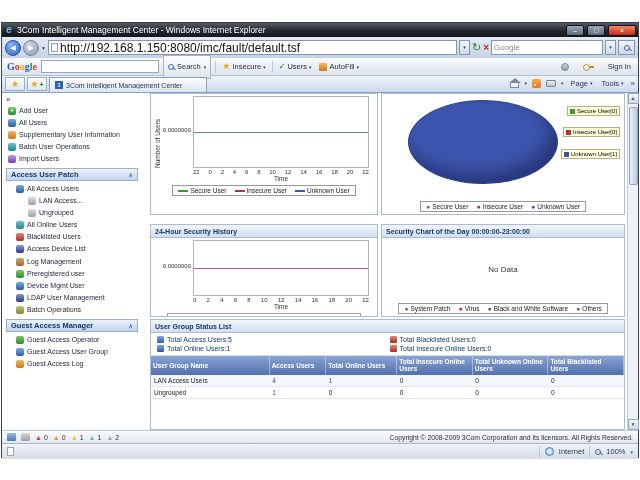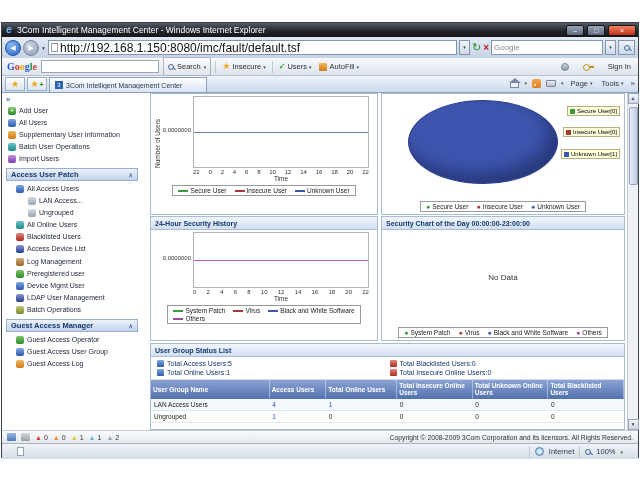--- a/index.html
+++ b/index.html
@@ -31,21 +31,21 @@
   .stopx{color:#c02020;font-weight:bold;font-size:10px;} .stopx::before{content:"×";}
   .searchfield{width:112px;} .searchfield .ph{color:#8a8a8a;flex:1;}
   .magbtn{width:17px;height:15px;border:1px solid #8396ad;background:linear-gradient(#eef3fa,#cdd9ea);display:flex;align-items:center;justify-content:center;}
   .mag{position:relative;width:6px;height:6px;border:1.4px solid #47689c;border-radius:50%;}
   .mag::after{content:"";position:absolute;width:4px;height:1.4px;background:#47689c;transform:rotate(45deg);right:-3px;bottom:-1px;}
 
   
   .gbar{height:18px;display:flex;align-items:center;gap:4px;padding:0 5px;background:linear-gradient(#f7f9fc,#dde4ee);border-bottom:1px solid #b6c2d2;font-size:7.5px;color:#333;}
   .glogo{font-family:"Liberation Serif",serif;font-weight:bold;font-size:10px;letter-spacing:0;}
   .ginput{width:118px;height:13px;border:1px solid #9aa6b6;background:#fff;font-size:8px;font-family:"Liberation Sans",sans-serif;padding:0 2px;}
-  .gbtn{display:flex;align-items:center;gap:3px;height:19px;padding:0 4px;border:1px solid #aab4c2;background:linear-gradient(#fdfdfe,#dfe5ee);text-align:center;}
+  .gbtn{display:flex;align-items:center;gap:3px;height:24px;padding:0 4px;border:1px solid #aab4c2;background:linear-gradient(#fdfdfe,#dfe5ee);text-align:center;}
   .vsep{width:1px;height:12px;background:#bfc8d4;}
   .titem{display:flex;align-items:center;gap:2px;padding:0 2px;}
   .star{color:#f0a818;font-size:9px;line-height:9px;} .star::before{content:"★";}
   .chk{color:#2e9a2e;font-size:8px;font-weight:bold;} .chk::before{content:"✓";}
   .afic{width:8px;height:8px;border-radius:1px;background:linear-gradient(#f5b860,#d07818);}
   .wrench{width:8px;height:8px;border-radius:50%;background:linear-gradient(#cfd6df,#8d99a8);border:1px solid #7a8798;}
   .keyic{position:relative;width:11px;height:7px;}
   .keyic::before{content:"";position:absolute;left:0;top:1px;width:5px;height:5px;border:1.4px solid #c89010;border-radius:50%;}
   .keyic::after{content:"";position:absolute;right:0;top:3px;width:5px;height:1.6px;background:#c89010;}
   .signin{margin-left:auto;display:flex;align-items:center;gap:14px;}
@@ -78,21 +78,21 @@
   .g-teal{background:linear-gradient(#6cc4c4,#1f8a8a);} .g-orange{background:linear-gradient(#f0b860,#cf7a18);}
   .g-purple{background:linear-gradient(#c49ae0,#7a3ab0);} .g-red{background:linear-gradient(#e08a80,#b02a20);}
   .g-navy{background:linear-gradient(#8a9ad0,#2a3a8a);} .g-gray{background:linear-gradient(#d8dde4,#98a2b0);}
   .g-brown{background:linear-gradient(#d0a878,#9a6a2a);} .g-olive{background:linear-gradient(#c0c878,#7a8a2a);}
   .shead{display:flex;align-items:center;justify-content:space-between;height:13px;margin:3px 4px 2px 0;padding:0 4px;border:1px solid #9ab0d0;background:linear-gradient(#ecf2fa,#c2d3ec);color:#16386e;font-weight:bold;font-size:7.5px;}
   .shead .chev{font-size:6px;color:#4a6a9a;} .shead .chev::before{content:"∧";}
 
   .main{flex:1;display:flex;flex-direction:column;padding:0 2px 0 8px;min-width:0;}
   .crow{display:flex;gap:3px;}
   .row1{height:122px;}
-  .row2{height:125px;margin-top:1px;justify-content:flex-end;}
+  .row2{height:93px;margin-top:9px;justify-content:flex-end;}
   .panel{border:1px solid #a8bcd4;background:#fff;overflow:hidden;display:flex;flex-direction:column;}
   .p-left{width:228px;flex:0 0 auto;}
   .p-right{flex:1;min-width:0;}
   .phead{height:13px;display:flex;align-items:center;padding:0 4px;background:linear-gradient(#f2f6fb,#d2dff0);border-bottom:1px solid #a8bcd4;color:#16386e;font-weight:bold;font-size:7px;flex:0 0 auto;}
 
   .lc{display:flex;padding-top:2px;}
   .ycol{width:42px;position:relative;flex:0 0 auto;}
   .ylabel{position:absolute;left:3px;top:0;height:72px;display:flex;align-items:center;writing-mode:vertical-rl;transform:rotate(180deg);font-size:6.5px;color:#333;}
   .ytick{position:absolute;right:2px;top:31px;font-size:6px;color:#333;}
   .pcol{flex:1;padding-right:8px;min-width:0;}
@@ -130,21 +130,21 @@
   .sthumb{width:9px;height:78px;margin-top:3px;background:linear-gradient(90deg,#e7eef8,#bccbe0);border:1px solid #92a4c0;border-radius:2px;}
   .sspace{flex:1;}
 
   
   .alarmbar{height:13px;display:flex;align-items:center;gap:5px;padding:0 5px;background:linear-gradient(#fafbfc,#e4e8ee);border-top:1px solid #c0c8d4;font-size:7px;color:#333;}
   .abic1{width:9px;height:8px;border-radius:1px;background:linear-gradient(#9ab8e0,#4a78b8);}
   .abic2{width:9px;height:8px;border-radius:1px;background:linear-gradient(#d8d8d8,#9aa0a8);}
   .alarm{display:flex;align-items:center;gap:2px;}
   .tri{font-size:7px;line-height:1;} .tri::before{content:"▲";}
   .copyright{margin-left:auto;font-size:6.8px;color:#333;white-space:nowrap;}
-  .statusbar{height:16px;display:flex;align-items:center;gap:5px;padding:0 15px;background:linear-gradient(#f0f3f8,#d5dce6);border-top:1px solid #aab4c2;font-size:7.5px;color:#2c3a50;}
+  .statusbar{height:16px;display:flex;align-items:center;gap:5px;padding:0 5px;background:linear-gradient(#f0f3f8,#d5dce6);border-top:1px solid #aab4c2;font-size:7.5px;color:#2c3a50;}
   .spage{width:7px;height:9px;background:#fff;border:1px solid #94a2b6;}
   .globe{width:9px;height:9px;border-radius:50%;border:1px solid #5580aa;background:radial-gradient(circle,#d4ecff 30%,#7fb0e0);}
   .sspacer{flex:1;}
 </style>
 </head>
 <body>
 
 <div class="window">
 
   <div class="titlebar">

